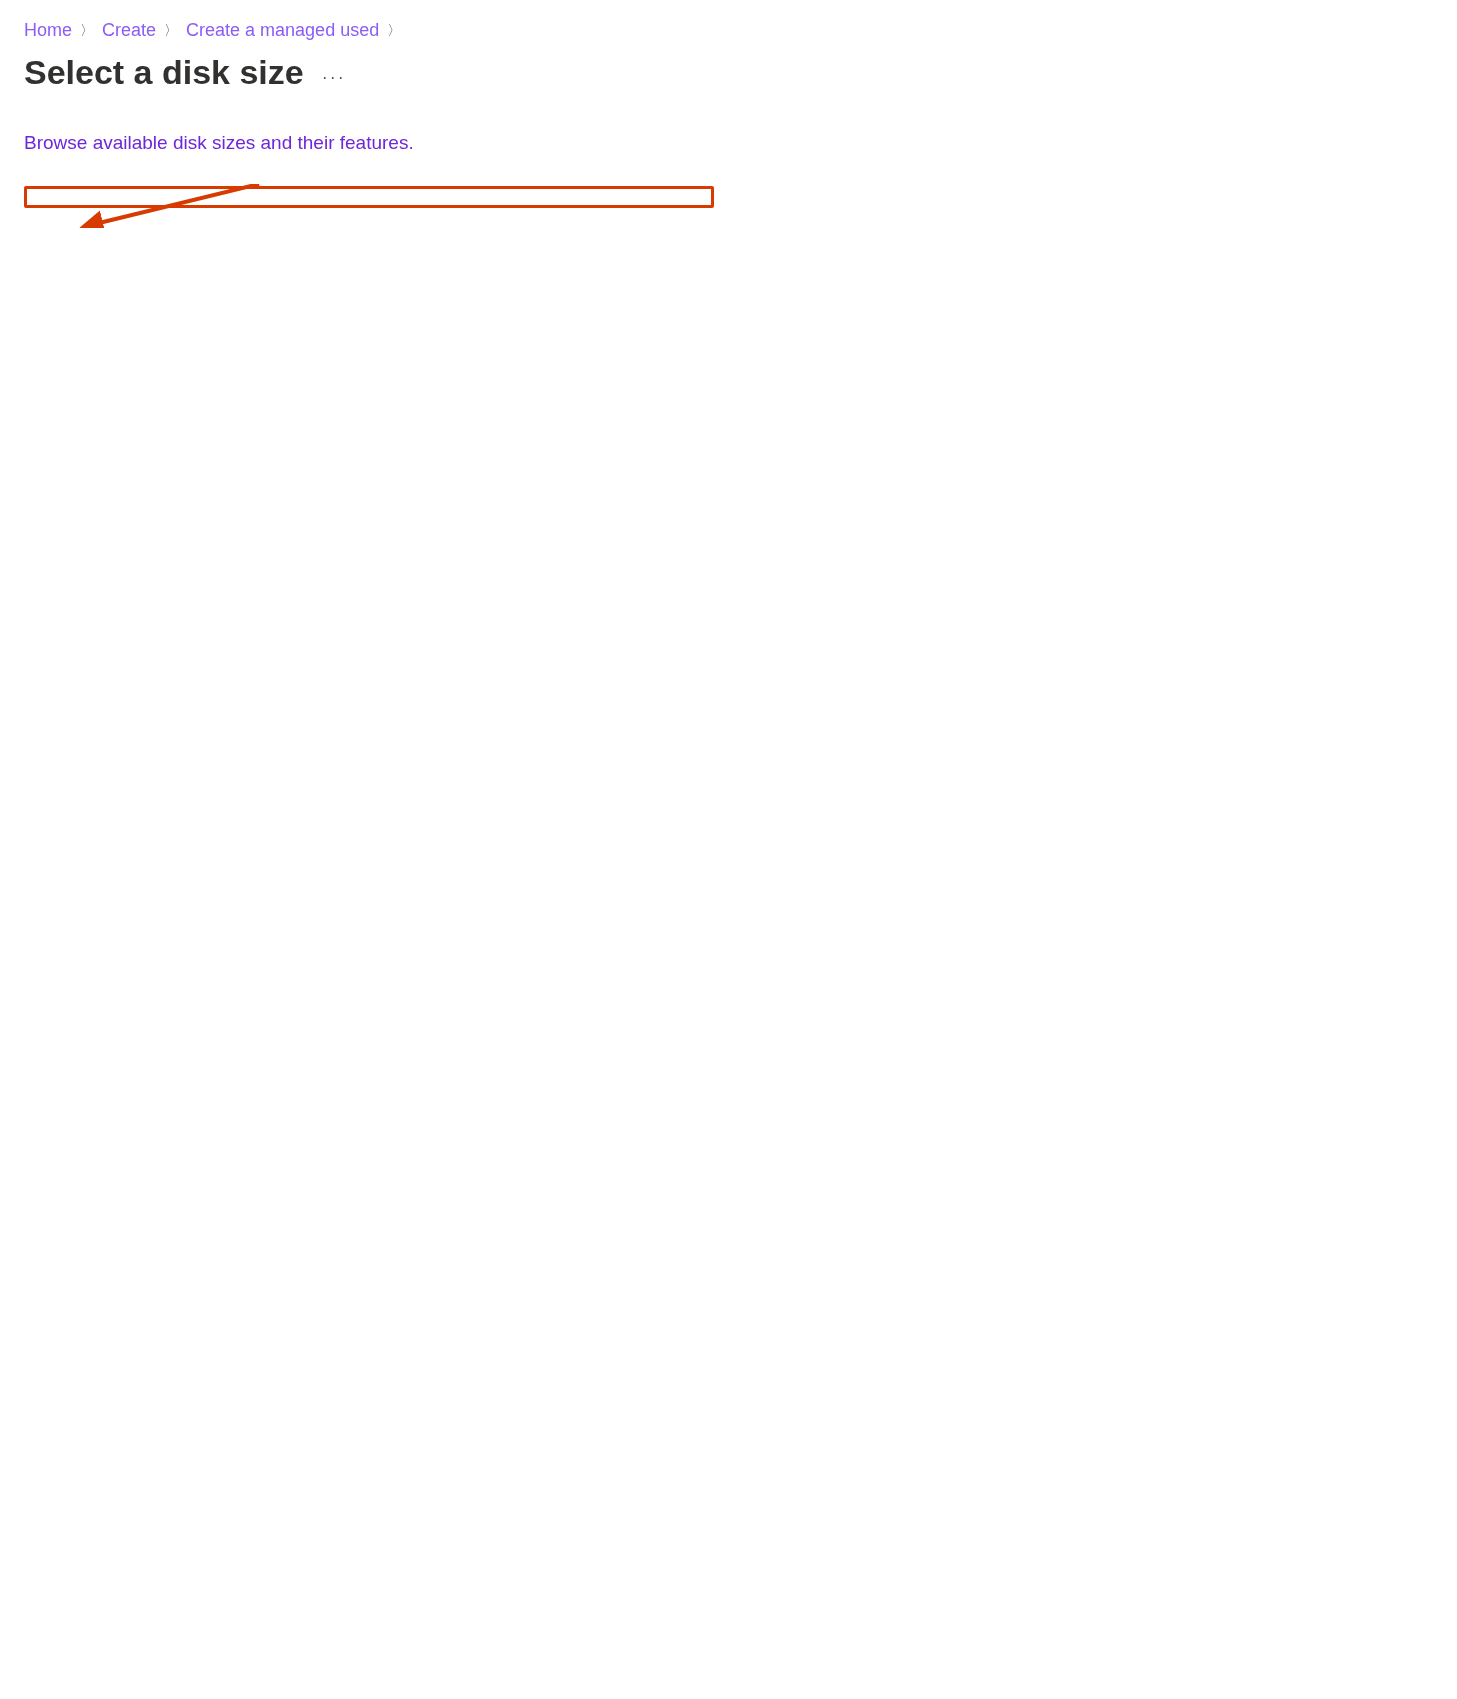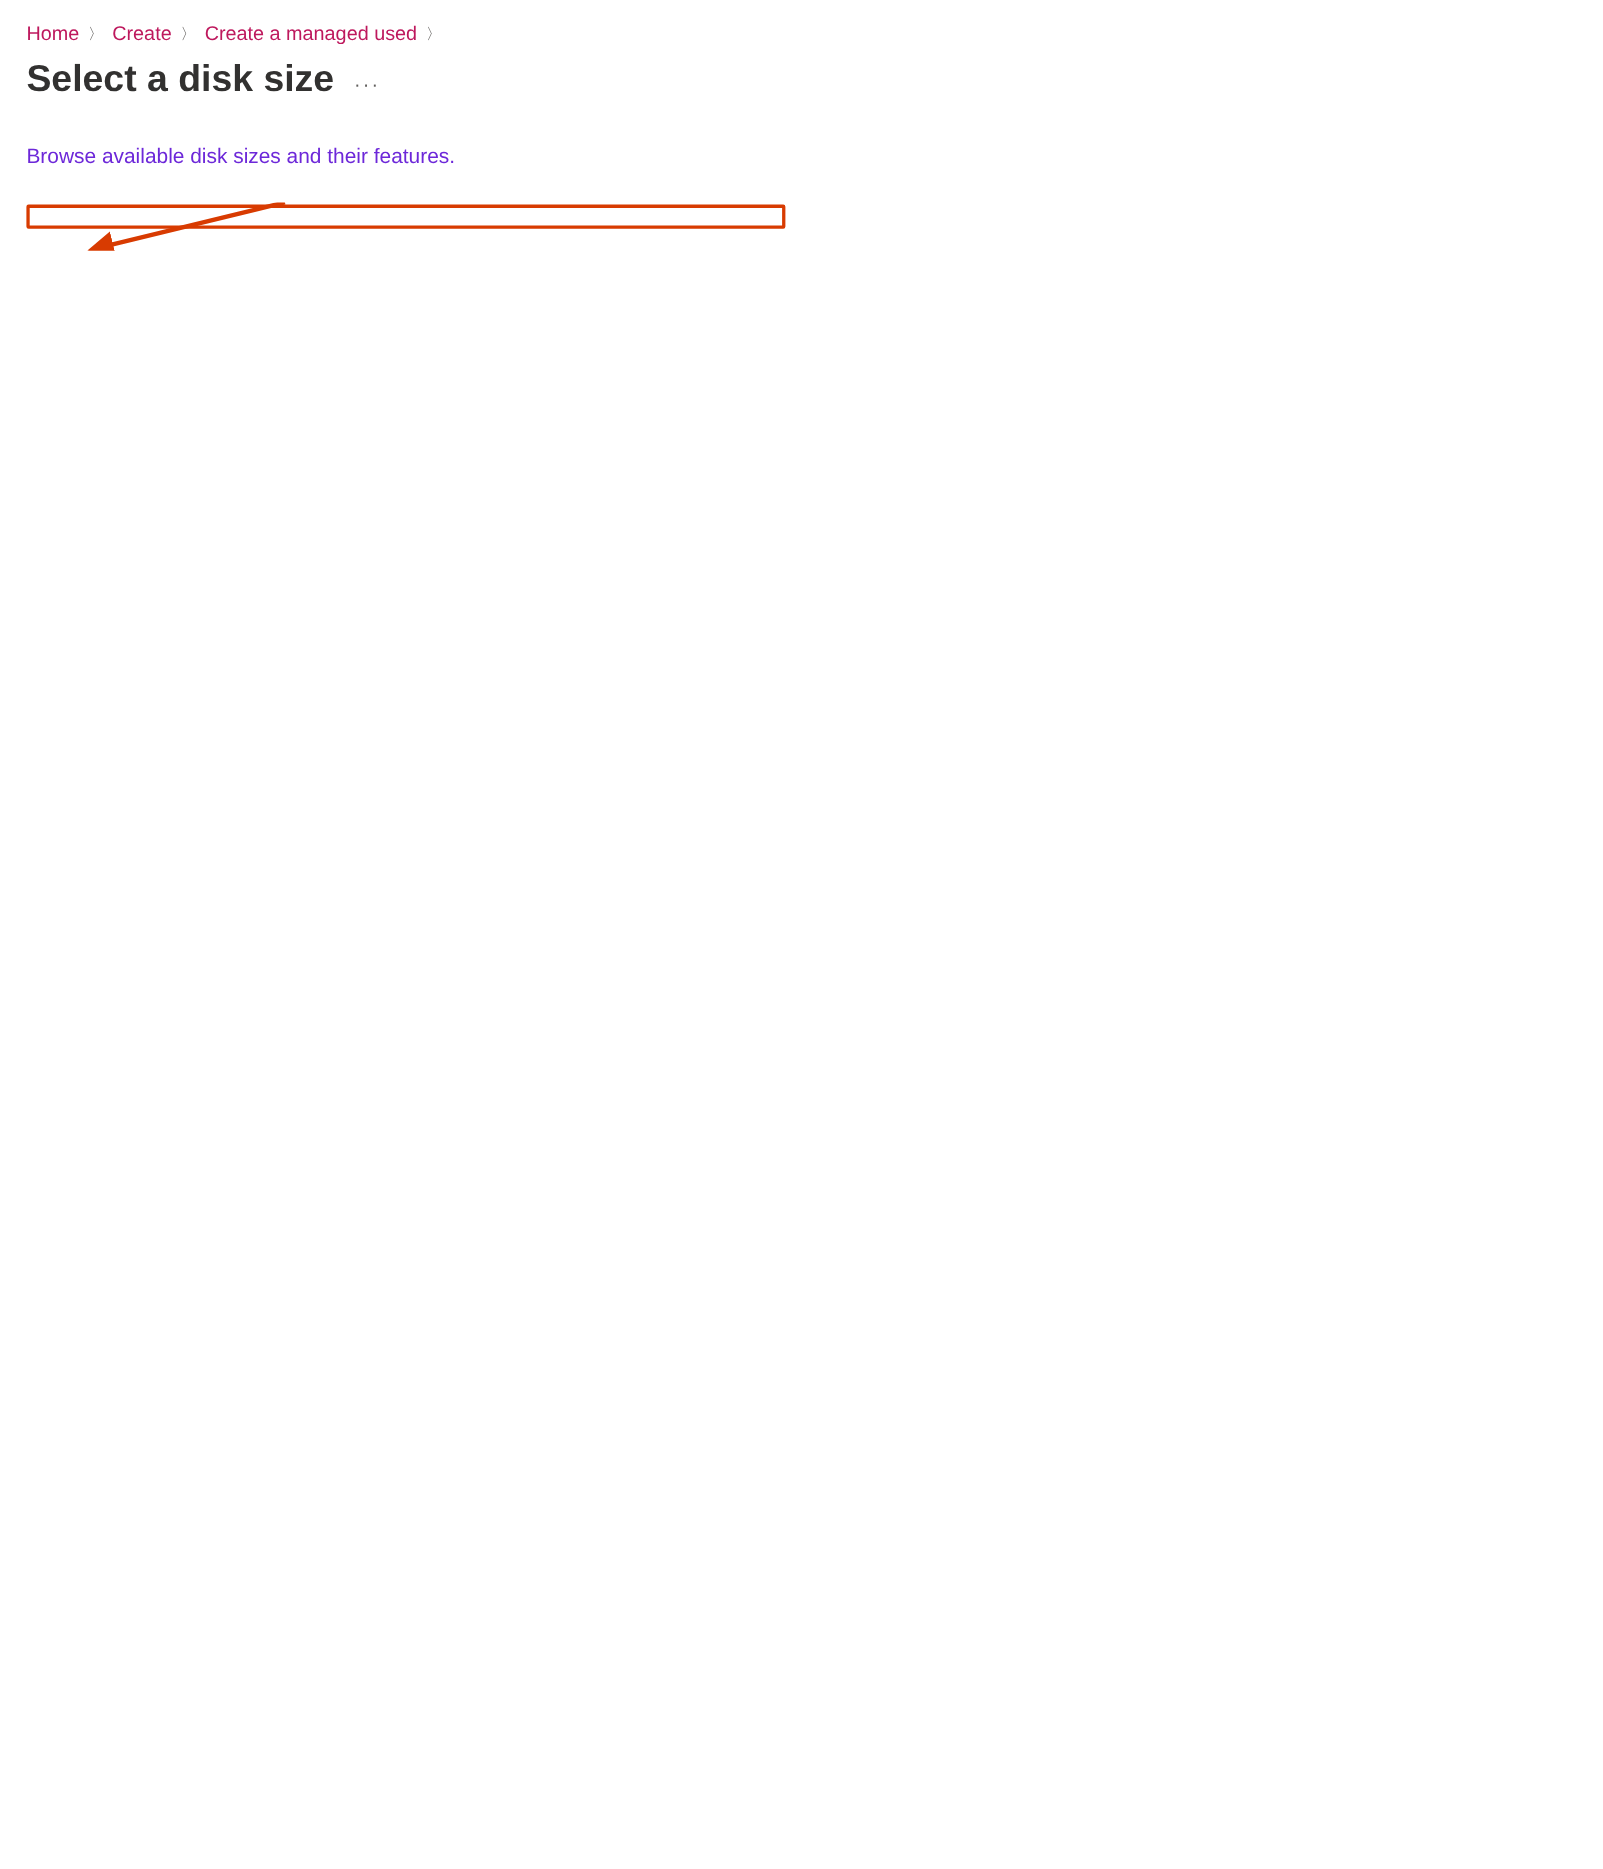--- a/index.html
+++ b/index.html
@@ -5,21 +5,21 @@
     * { box-sizing: border-box; margin: 0; padding: 0; }
     body {
       font-family: "Segoe UI", Arial, sans-serif;
       font-size: 18px;
       color: #323130;
       padding: 20px 24px;
       width: 1457px;
       background: #fff;
     }
     .breadcrumb { display: flex; align-items: center; gap: 8px; font-size: 18px; margin-bottom: 12px; }
-    .breadcrumb a { color: #be185d; text-decoration: none; cursor: pointer; }
+    .breadcrumb a { color: #8b5cf6; text-decoration: none; cursor: pointer; }
     .bc-sep { color: #605e5c; font-size: 14px; }
     .page-title { display: flex; align-items: center; gap: 18px; margin-bottom: 40px; }
     .page-title h1 { font-size: 34px; font-weight: 600; color: #323130; }
     .ellipsis { color: #605e5c; letter-spacing: 2px; font-size: 18px; cursor: pointer; padding-top: 10px;}
     .desc { font-size: 19px; color: #6d28d9; margin-bottom: 32px; }
 
     .main-area { position: relative; }
 
     .sku-box {
       position: relative;

